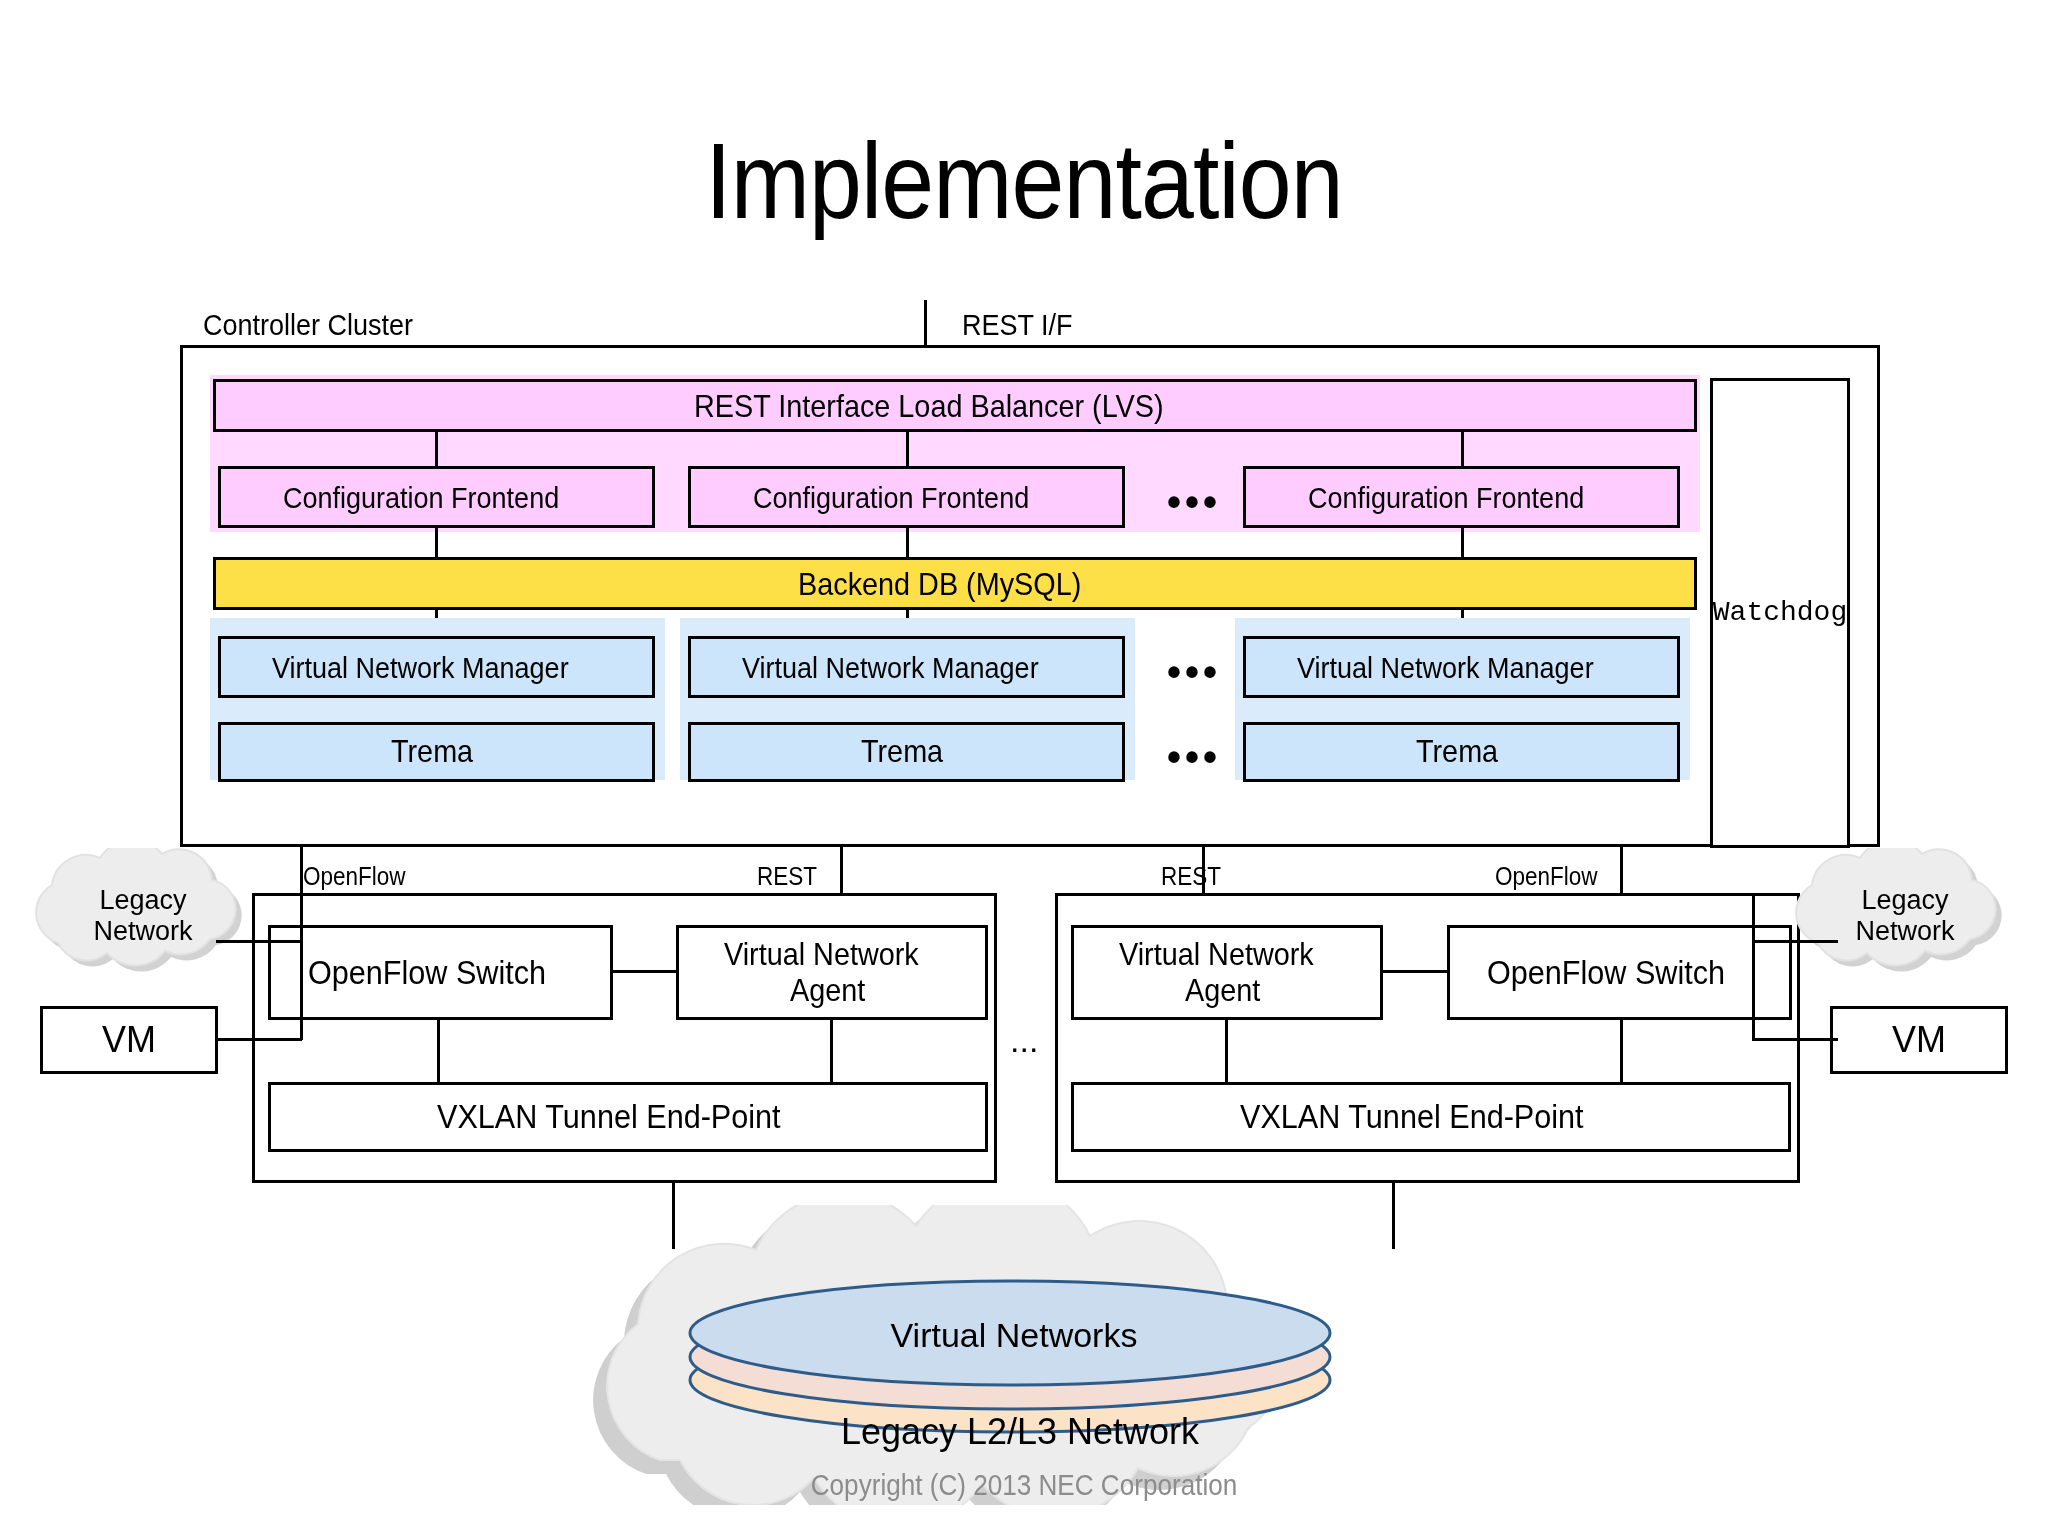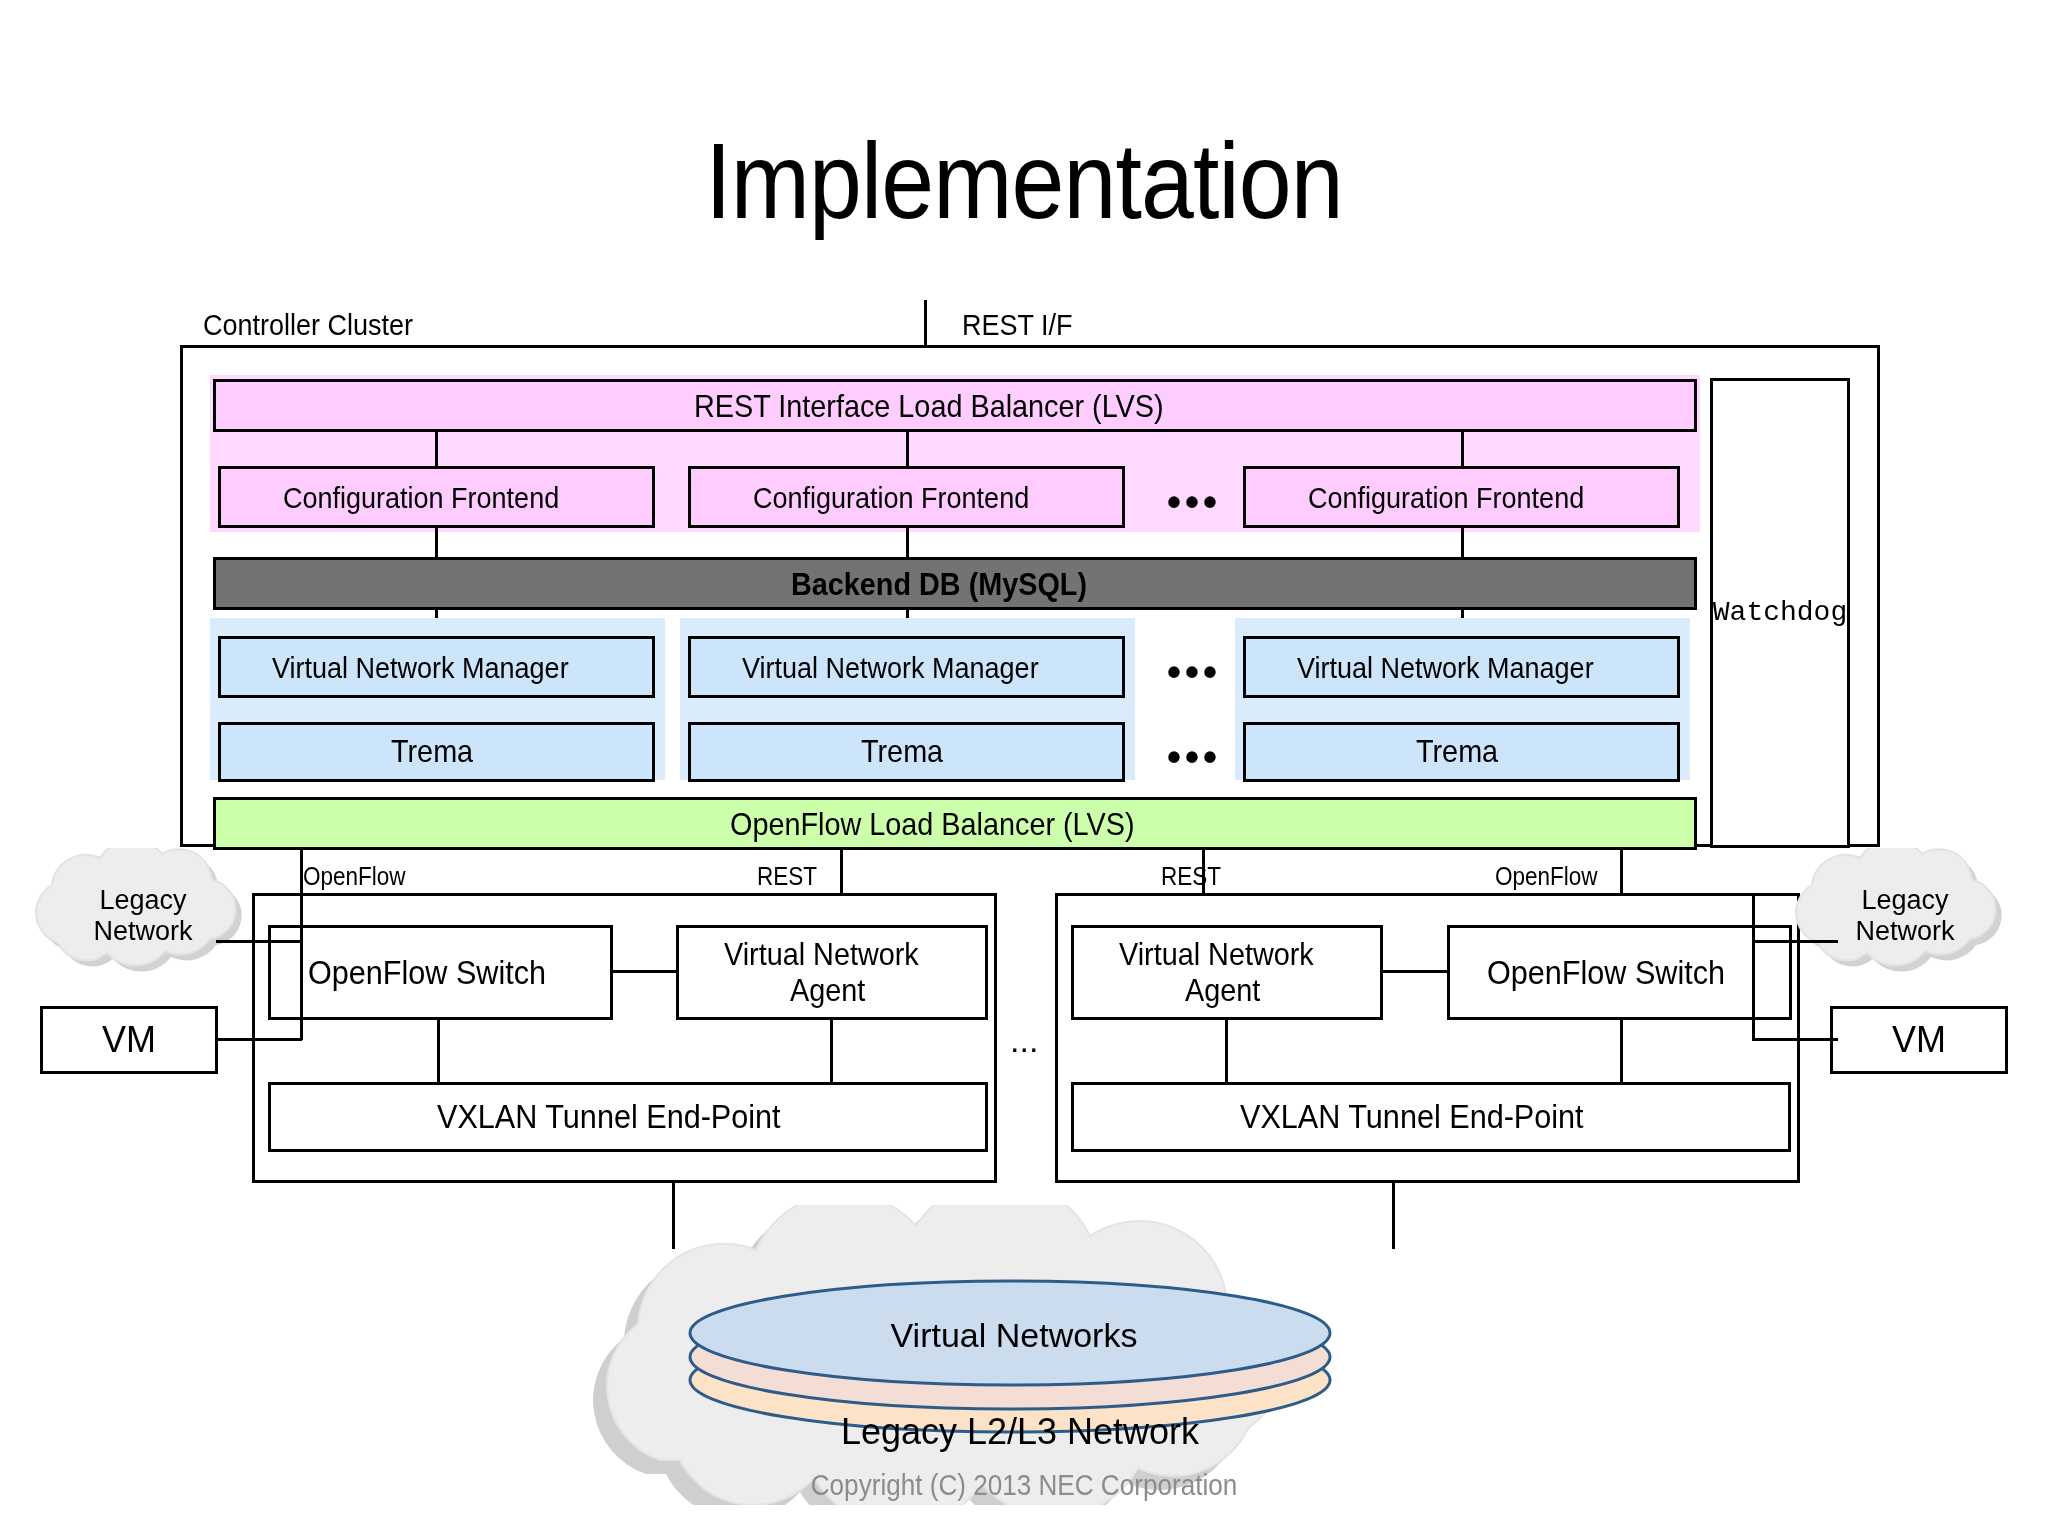--- a/index.html
+++ b/index.html
@@ -27,21 +27,21 @@
   
   .box{
     border:3px solid #000;background:#fff;
     display:flex;align-items:center;justify-content:center;
     text-align:center;line-height:1.1;
   }
   .band{border:3px solid #000;display:flex;align-items:center;justify-content:center;}
 
   .pink{background:#FFCCFF;}
   .pinkpale{background:#FFD9FF;}
-  .grey{background:#737373;font-weight:bold;}
+  .grey{background:#fde047;}
   .blue{background:#CCE5FA;}
   .bluepale{background:#DAECFB;}
   .green{background:#CCFFAA;}
 
   .line{position:absolute;background:#000;}
   .vline{width:3px;}
   .hline{height:3px;}
 
   .dots{
     position:absolute;font-size:40px;letter-spacing:4px;
@@ -127,23 +127,20 @@
     <span class="cond">Trema</span>
   </div>
   <div class="abs box blue lbl" style="left:688px;top:722px;width:437px;height:60px;font-size:32px;">
     <span class="cond">Trema</span>
   </div>
   <div class="abs dots" style="left:1167px;top:737px;">•••</div>
   <div class="abs box blue lbl" style="left:1243px;top:722px;width:437px;height:60px;font-size:32px;">
     <span class="cond">Trema</span>
   </div>
 
-  <div class="abs band green lbl" style="left:213px;top:797px;width:1484px;height:53px;font-size:32px;">
-    <span class="cond">OpenFlow Load Balancer (LVS)</span>
-  </div>
 
   <div class="abs box lbl" style="left:1710px;top:378px;width:140px;height:470px;font-size:28px;font-family:Liberation Mono, monospace;">
     <span>Watchdog</span>
   </div>
 
   <div class="abs line vline" style="left:300px;top:847px;height:47px;"></div>
   <div class="abs line vline" style="left:840px;top:847px;height:47px;"></div>
   <div class="abs line vline" style="left:1202px;top:847px;height:47px;"></div>
   <div class="abs line vline" style="left:1620px;top:847px;height:47px;"></div>
 

